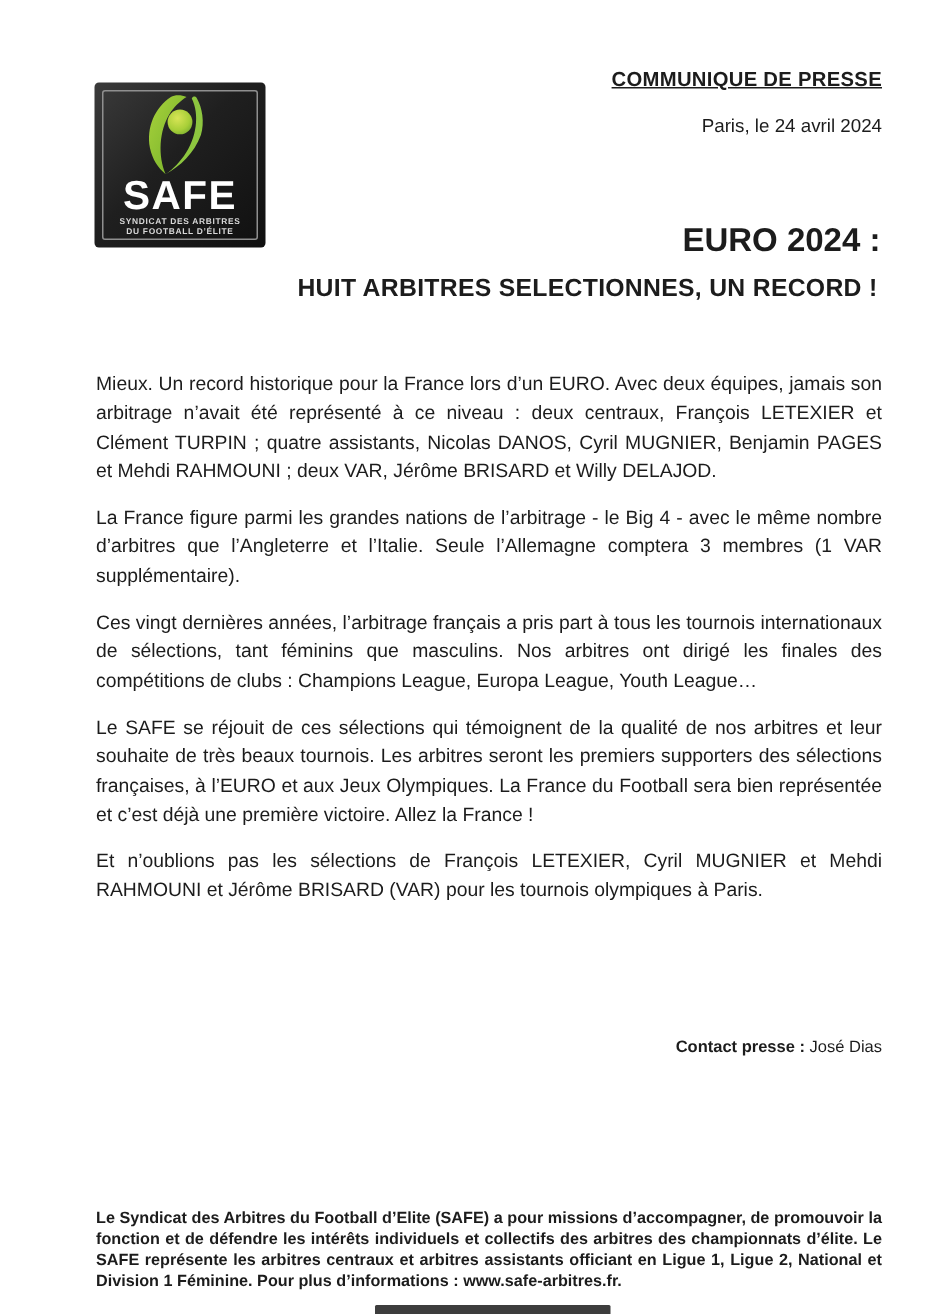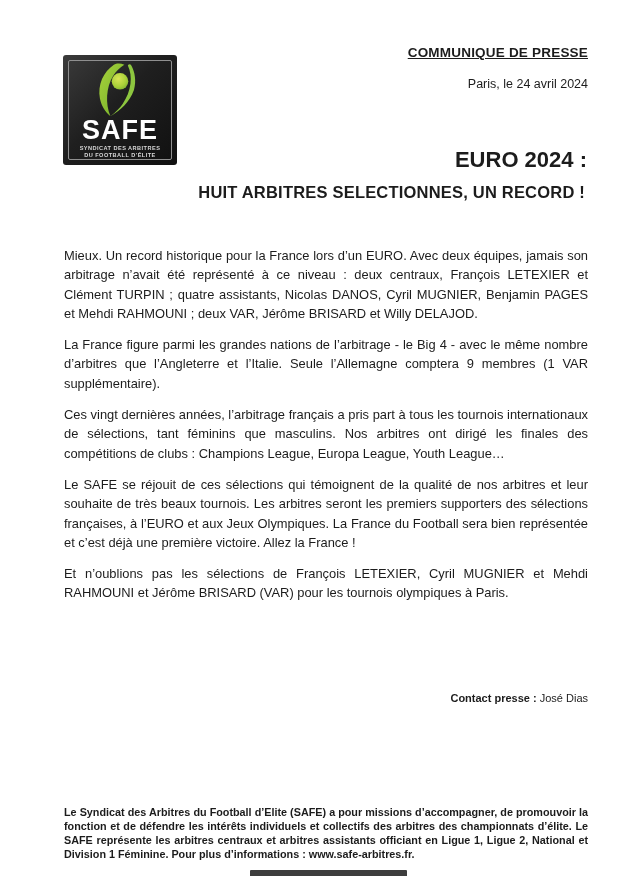--- a/index.html
+++ b/index.html
@@ -86,21 +86,21 @@
   </div>
 
   <div class="kicker">COMMUNIQUE DE PRESSE</div>
   <div class="dateline">Paris, le 24 avril 2024</div>
 
   <div class="title">EURO 2024 :</div>
   <div class="subtitle">HUIT ARBITRES SELECTIONNES, UN RECORD !</div>
 
   <div class="body">
     <p>Mieux. Un record historique pour la France lors d’un EURO. Avec deux équipes, jamais son arbitrage n’avait été représenté à ce niveau : deux centraux,  François LETEXIER et Clément TURPIN ; quatre assistants, Nicolas DANOS, Cyril MUGNIER, Benjamin PAGES et Mehdi RAHMOUNI ; deux VAR, Jérôme BRISARD et Willy DELAJOD.</p>
-    <p>La France figure parmi les grandes nations de l’arbitrage - le Big 4 - avec le même nombre d’arbitres que l’Angleterre et l’Italie. Seule l’Allemagne comptera 9 membres (1 VAR supplémentaire).</p>
+    <p>La France figure parmi les grandes nations de l’arbitrage - le Big 4 - avec le même nombre d’arbitres que l’Angleterre et l’Italie. Seule l’Allemagne comptera 3 membres (1 VAR supplémentaire).</p>
     <p>Ces vingt dernières années, l’arbitrage français a pris part à tous les tournois internationaux de sélections, tant féminins que masculins. Nos arbitres ont dirigé les finales des compétitions de clubs : Champions League, Europa League, Youth League…</p>
     <p>Le SAFE se réjouit de ces sélections qui témoignent de la qualité de nos arbitres et leur souhaite de très beaux tournois. Les arbitres seront les premiers supporters des sélections françaises, à l’EURO et aux Jeux Olympiques. La France du Football sera bien représentée et c’est déjà une première victoire. Allez la France !</p>
     <p>Et n’oublions pas les sélections de François LETEXIER, Cyril MUGNIER et Mehdi RAHMOUNI et Jérôme BRISARD (VAR) pour les tournois olympiques à Paris.</p>
   </div>
 
   <div class="contact">
     <div><span class="b">Contact presse :</span> <span>José Dias</span></div>
   </div>
 
   <div class="footer">Le Syndicat des Arbitres du Football d’Elite (SAFE) a pour missions d’accompagner, de promouvoir la fonction et de défendre les intérêts individuels et collectifs des arbitres des championnats d’élite. Le SAFE représente les arbitres centraux et arbitres assistants officiant en Ligue 1, Ligue 2, National et Division 1 Féminine. Pour plus d’informations : www.safe-arbitres.fr.</div>

